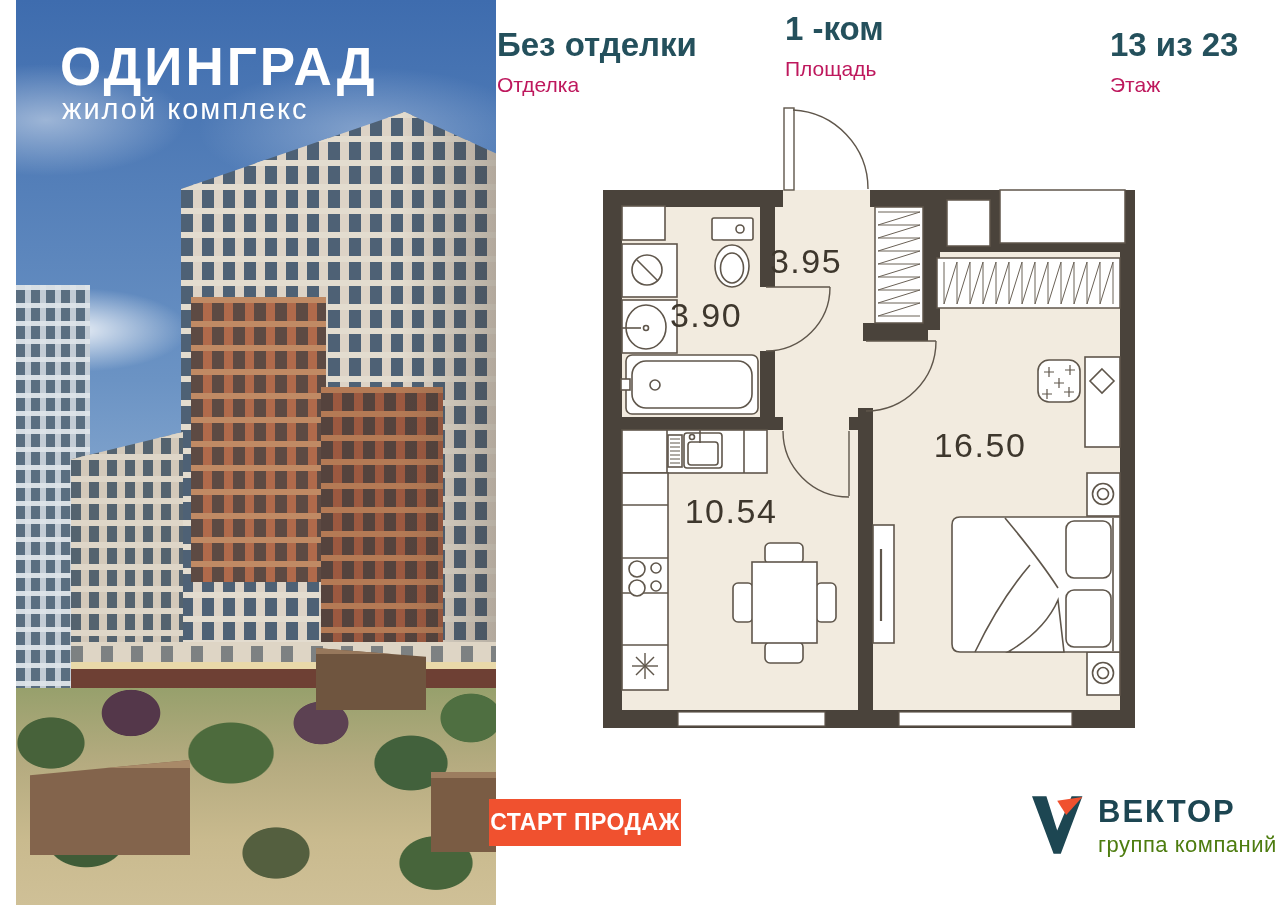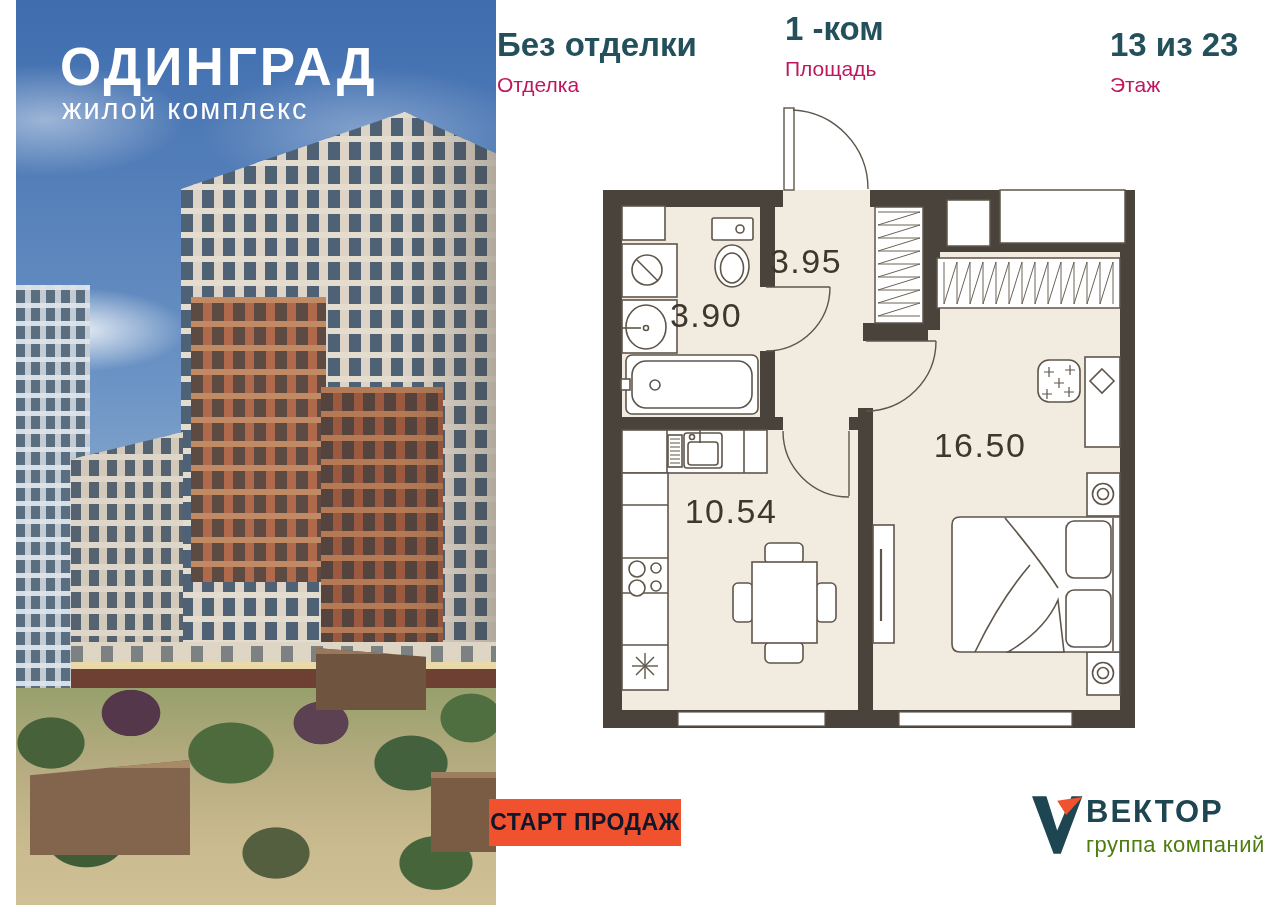--- a/index.html
+++ b/index.html
@@ -70,24 +70,24 @@
   .hero-title { position:absolute; left:44px; top:36px; color:#fff; font-size:53px; font-weight:700; letter-spacing:3px; }
   .hero-sub { position:absolute; left:46px; top:93px; color:#fff; font-size:29px; font-weight:300; letter-spacing:2px; }
 
   
   .stat { position:absolute; }
   .stat-value { font-size:33px; font-weight:700; color:#24505c; white-space:nowrap; }
   .stat-label { font-size:21px; color:#be185d; margin-top:9px; }
   .plan-svg { position:absolute; left:595px; top:95px; }
 
   .cta { position:absolute; left:489px; top:799px; width:192px; height:47px; background:#f0512f;
-    border:none; color:#0f172a; font-family:inherit; font-size:23px; font-weight:700; letter-spacing:.5px;
+    border:none; color:#ffffff; font-family:inherit; font-size:23px; font-weight:700; letter-spacing:.5px;
     display:flex; align-items:center; justify-content:center; cursor:pointer; }
 
-  .brand { position:absolute; left:1032px; top:796px; display:flex; align-items:flex-start; gap:0; cursor:pointer; }
+  .brand { position:absolute; left:1032px; top:796px; display:flex; align-items:flex-start; gap:12px; cursor:pointer; }
   .brand-text { display:flex; flex-direction:column; }
   .brand-name { font-size:31px; font-weight:700; color:#1d4652; letter-spacing:2px; line-height:1.0; }
   .brand-tag { font-size:22px; color:#4d7c0f; letter-spacing:.5px; margin-top:5px; }
 </style>
 </head>
 <body>
 
 <div class="page">
 
   <div class="hero">

